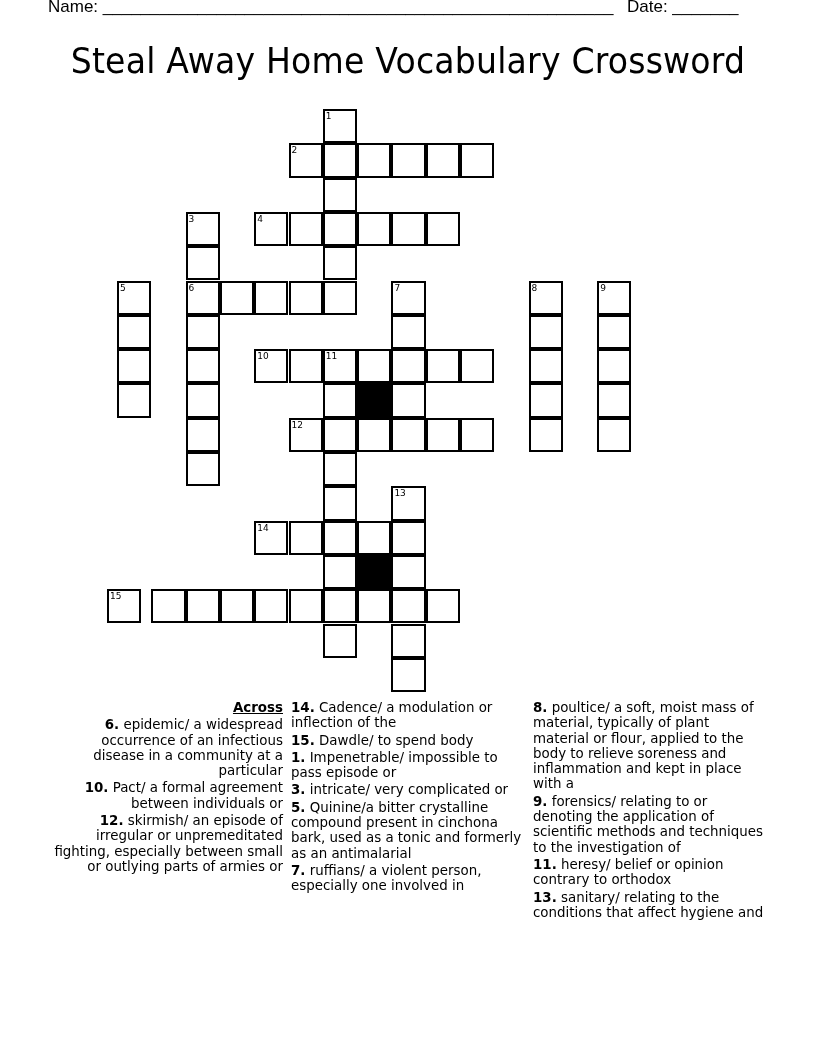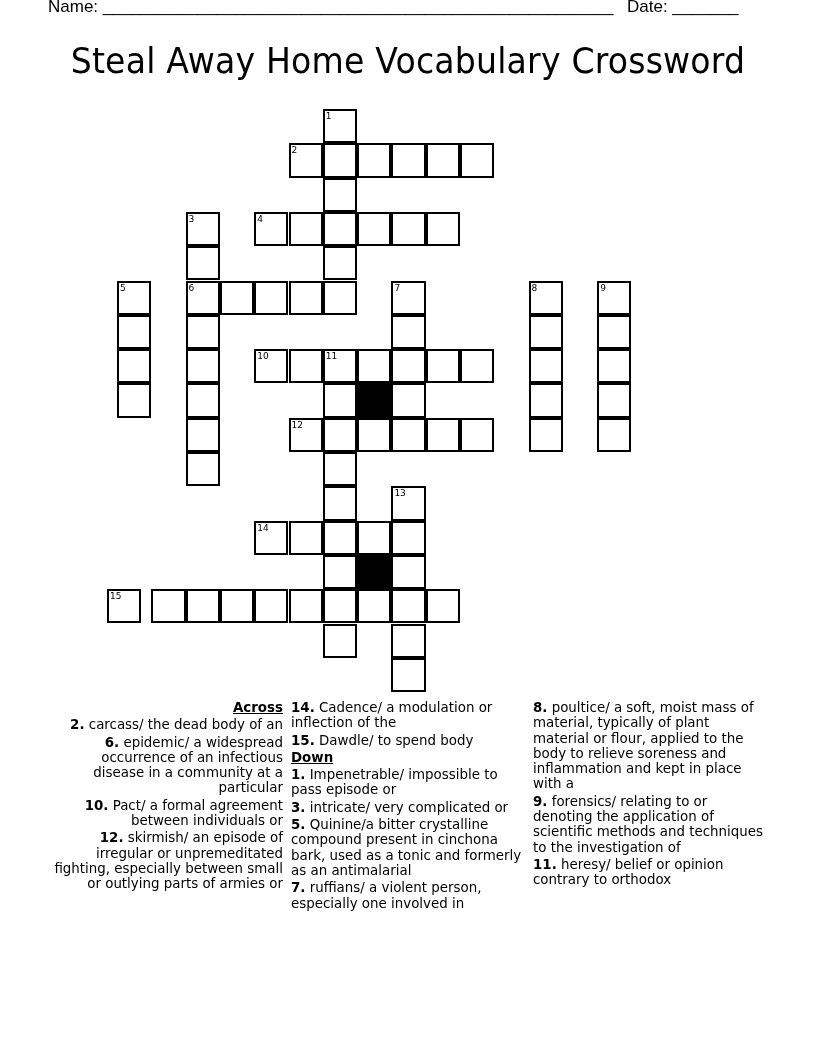--- a/index.html
+++ b/index.html
@@ -156,33 +156,32 @@
     <div class="cell" style="left: 255.2px; top: 590.2px;"></div>
     <div class="cell" style="left: 289.5px; top: 590.2px;"></div>
     <div class="cell" style="left: 358.1px; top: 590.2px;"></div>
     <div class="cell" style="left: 426.7px; top: 590.2px;"></div>
     <div class="cell black" style="left: 358.1px; top: 384.4px;"></div>
     <div class="cell black" style="left: 358.1px; top: 555.9px;"></div>
   </div>
 
 <div class="clues col1">
   <div class="section-head">Across</div>
-  <div class="clue"><b>2.</b> <span>carcass/ the dead body of an</span></div>
   <div class="clue"><b>6.</b> <span>epidemic/ a widespread occurrence of an infectious disease in a community at a particular</span></div>
   <div class="clue"><b>10.</b> <span>Pact/ a formal agreement between individuals or</span></div>
   <div class="clue"><b>12.</b> <span>skirmish/ an episode of irregular or unpremeditated fighting, especially between small or outlying parts of armies or</span></div>
 </div>
 
 <div class="clues col2">
   <div class="clue"><b>14.</b> <span>Cadence/ a modulation or inflection of the</span></div>
   <div class="clue"><b>15.</b> <span>Dawdle/ to spend body</span></div>
-  <div class="section-head">Down</div>
   <div class="clue"><b>1.</b> <span>Impenetrable/ impossible to pass episode or</span></div>
   <div class="clue"><b>3.</b> <span>intricate/ very complicated or</span></div>
   <div class="clue"><b>5.</b> <span>Quinine/a bitter crystalline compound present in cinchona bark, used as a tonic and formerly as an antimalarial</span></div>
   <div class="clue"><b>7.</b> <span>ruffians/ a violent person, especially one involved in</span></div>
 </div>
 
 <div class="clues col3">
   <div class="clue"><b>8.</b> <span>poultice/ a soft, moist mass of material, typically of plant material or flour, applied to the body to relieve soreness and inflammation and kept in place with a</span></div>
   <div class="clue"><b>9.</b> <span>forensics/ relating to or denoting the application of scientific methods and techniques to the investigation of</span></div>
   <div class="clue"><b>11.</b> <span>heresy/ belief or opinion contrary to orthodox</span></div>
+  <div class="clue"><b>13.</b> <span>sanitary/ relating to the conditions that affect hygiene and</span></div>
 </div>
 
 </body></html>

